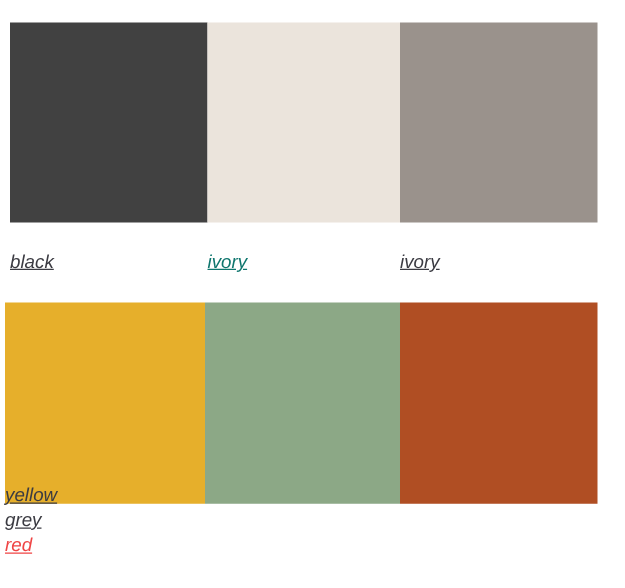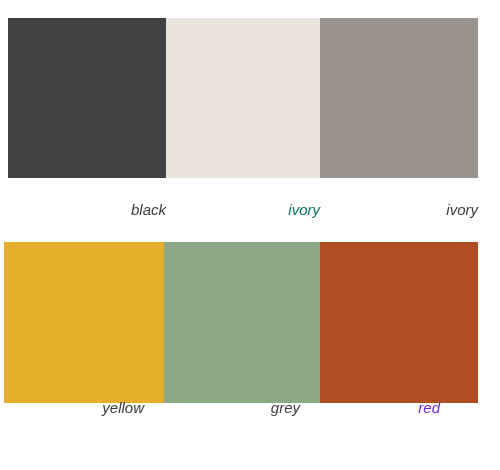--- a/index.html
+++ b/index.html
@@ -68,33 +68,34 @@
 
   #label-row-top {
     left: 8px;
     top: 200px;
     width: 488px;
     height: 26px;
   }
 
   #label-row-bottom {
     left: 4px;
-    top: 398px;
+    top: 387px;
     width: 448px;
     height: 26px;
+    flex-direction: column;
   }
 
   .swatch-label {
     font-family: "Liberation Sans", sans-serif;
     font-style: italic;
     font-size: 15px;
     line-height: 20px;
     color: #3b3b42;
-    text-align: right;
     white-space: nowrap;
+    text-decoration: underline;
   }
 
   #label-row-top .swatch-label:nth-child(1) { width: 158px; }
   #label-row-top .swatch-label:nth-child(2) { width: 154px; }
   #label-row-top .swatch-label:nth-child(3) { width: 158px; }
 
   #label-row-bottom .swatch-label:nth-child(1) { width: 140px; }
   #label-row-bottom .swatch-label:nth-child(2) { width: 156px; }
   #label-row-bottom .swatch-label:nth-child(3) { width: 140px; }
 </style>
@@ -117,16 +118,16 @@
 
   <div class="swatch-row" id="swatch-row-bottom">
     <div class="swatch" style="background-color:#e6af2b;"></div>
     <div class="swatch" style="background-color:#8ca886;"></div>
     <div class="swatch" style="background-color:#b04e23;"></div>
   </div>
 
   <div class="label-row" id="label-row-bottom">
     <div class="swatch-label" style="color: rgb(59, 59, 66);">yellow</div>
     <div class="swatch-label" style="color: rgb(59, 59, 66);">grey</div>
-    <div class="swatch-label" style="color: #6d28d9;">red</div>
+    <div class="swatch-label" style="color: #ef4444;">red</div>
   </div>
 
 </div>
 
 </body></html>

